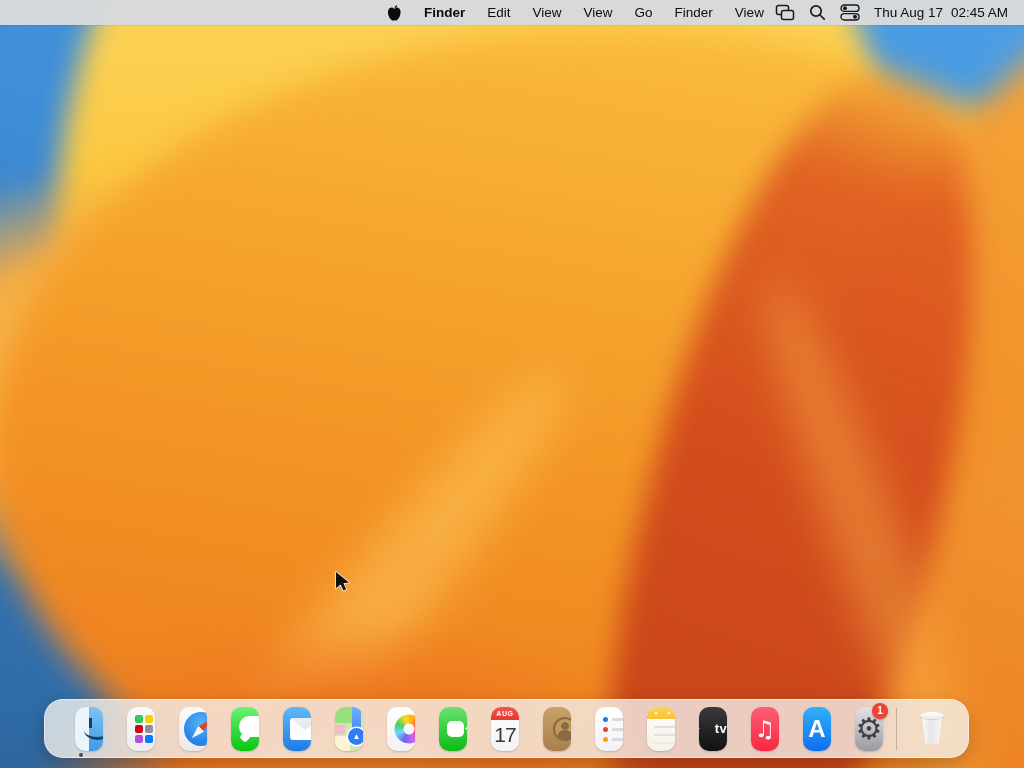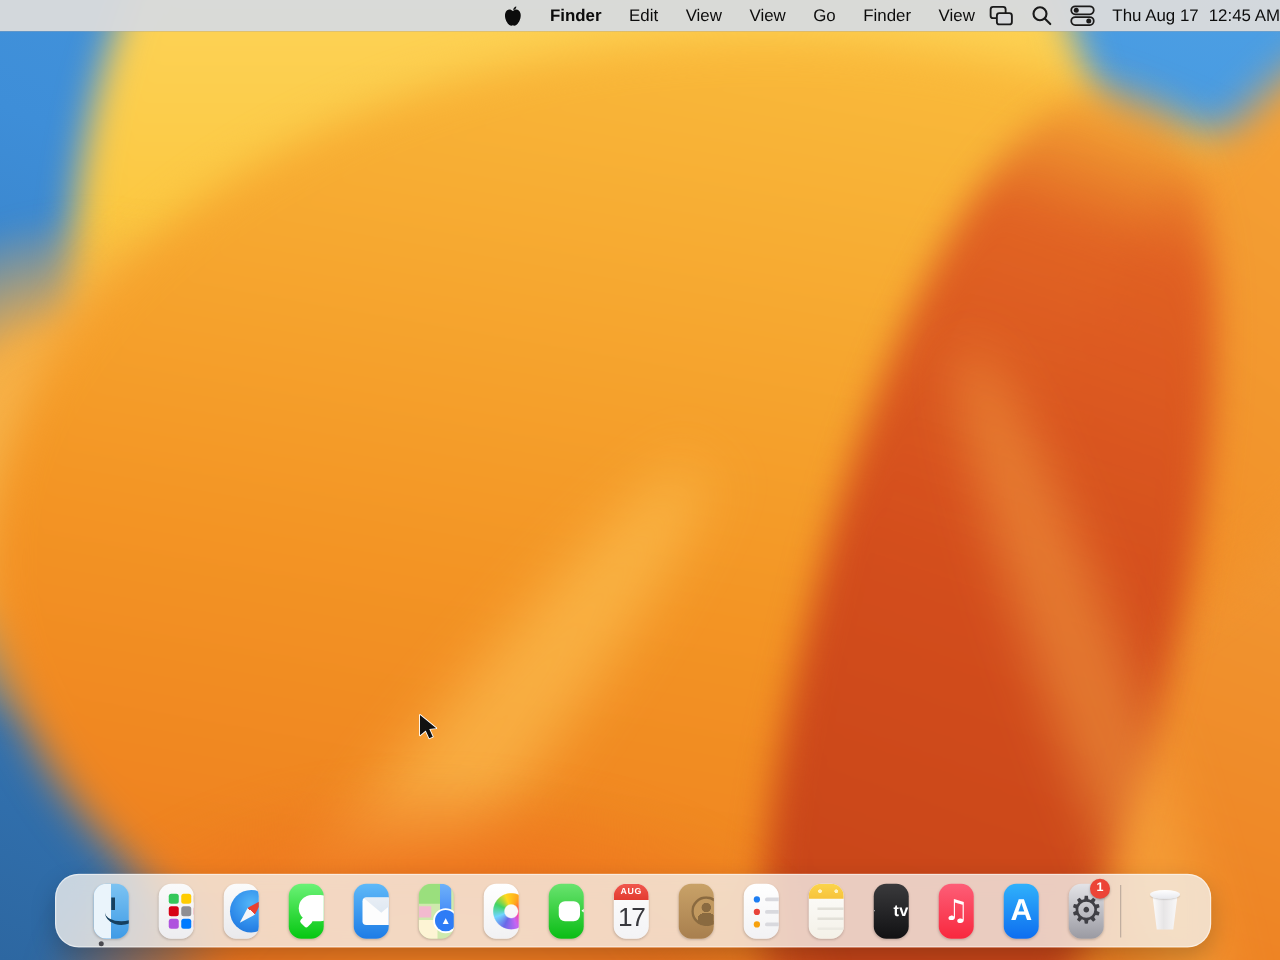--- a/index.html
+++ b/index.html
@@ -27,21 +27,21 @@
   .wp-streak2{left:840px;top:260px;width:70px;height:600px;transform:rotate(-20deg);
     background:rgba(255,190,80,.38);filter:blur(20px);}
   .wp-glow{left:30px;top:620px;width:640px;height:360px;
     background:radial-gradient(closest-side,#f28224 0%,#ee761f 55%,rgba(238,118,31,0) 100%);filter:blur(12px);}
 
   
   .menubar{position:absolute;left:0;top:0;right:0;height:25px;background:rgba(216,218,220,.97);
     display:flex;align-items:center;justify-content:flex-end;font-size:13.5px;color:#0c0c0c;
     box-shadow:0 .5px 0 rgba(0,0,0,.12);z-index:40;}
   .mb-left{display:flex;align-items:center;height:100%;}
-  .mb-right{display:flex;align-items:center;height:100%;gap:14px;}
+  .mb-right{display:flex;align-items:center;height:100%;padding-right:16px;gap:14px;}
   .apple-menu{display:flex;align-items:center;padding:0 12px 0 19px;height:100%;}
   .mitem{padding:0 11px;height:100%;display:flex;align-items:center;}
   .mitem.bold{font-weight:700;}
   .mb-icon{display:flex;align-items:center;}
   .clock{display:flex;gap:8px;align-items:center;}
 
   
   .dock{position:absolute;left:44px;bottom:10px;height:57px;display:flex;align-items:center;gap:8px;
     padding:0 14px;background:rgba(244,242,240,.78);border:1px solid rgba(255,255,255,.5);
     border-radius:19px;box-shadow:0 8px 20px rgba(0,0,0,.22);backdrop-filter:blur(8px);z-index:30;}
@@ -213,21 +213,21 @@
       <span class="mb-icon">
         <svg width="20" height="17" viewBox="0 0 20 17" fill="none" stroke="#1a1a1a" stroke-width="1.4">
           <rect x="1" y="1" width="18" height="6.4" rx="3.2"></rect>
           <circle cx="5" cy="4.2" r="2" fill="#1a1a1a" stroke="none"></circle>
           <rect x="1" y="9.6" width="18" height="6.4" rx="3.2"></rect>
           <circle cx="15" cy="12.8" r="2" fill="#1a1a1a" stroke="none"></circle>
         </svg>
       </span>
       <span class="clock">
         <span>Thu Aug 17</span>
-        <span>12:45 AM</span>
+        <span>02:45 AM</span>
       </span>
     </div>
   </div>
 
   <div class="dock">
     <div class="dock-item running">
       <div class="app finder"></div>
     </div>
     <div class="dock-item">
       <div class="app launchpad"></div>

